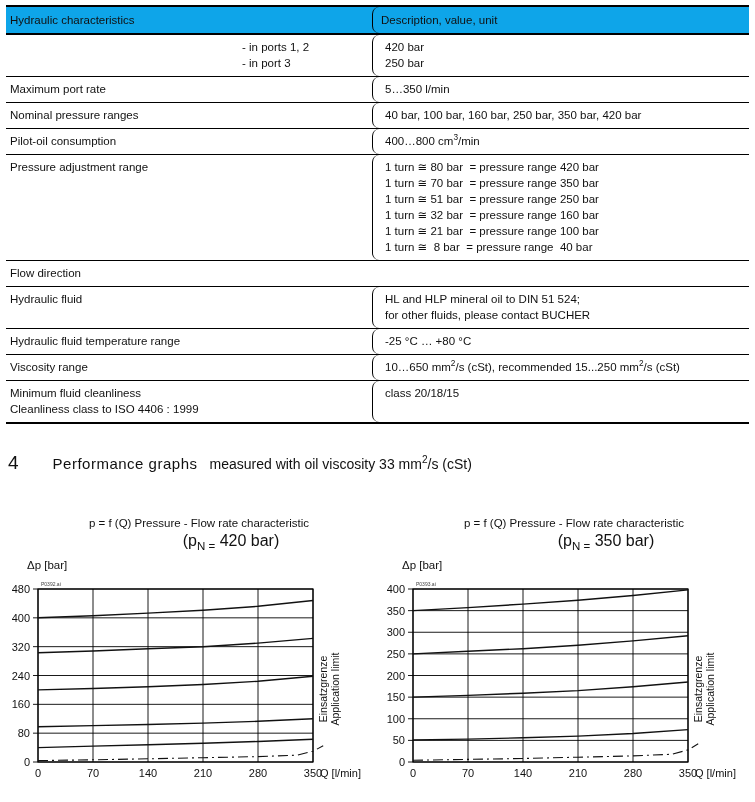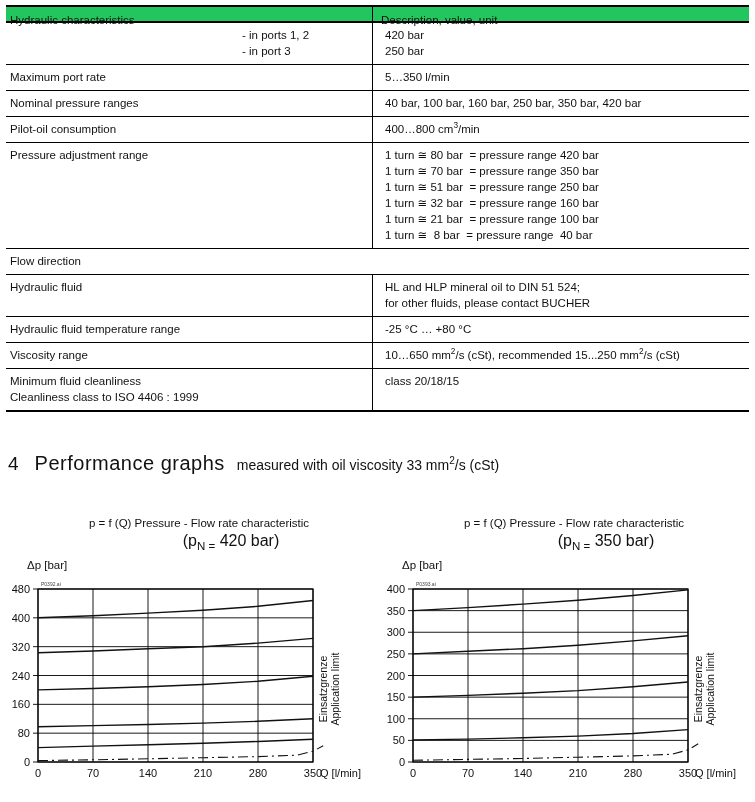--- a/index.html
+++ b/index.html
@@ -10,37 +10,37 @@
     overflow:hidden;
   }
   sup, sub { font-size:72%; line-height:0; }
 
   
   .char-table {
     position:absolute; left:6px; top:5px; width:743px;
     border-top:2px solid #000; border-bottom:2px solid #000;
   }
   .t-head {
-    display:flex; align-items:stretch; background:#22c55e;
-    border-bottom:2px solid #000; height:16px;
+    display:flex; align-items:stretch; background:#0ea5e9;
+    border-bottom:2px solid #000; height:28px;
   }
   .t-head .hc { font-size:11.5px; line-height:26px; }
   .c1 { width:366px; padding-left:4px; position:relative; }
-  .c2 { flex:1; border-left:1px solid #000; padding-left:8px; }
+  .c2 { flex:1; border-left:1px solid #000; padding-left:8px;border-radius:7px; }
   .t-row { display:flex; align-items:stretch; border-bottom:1px solid #000; }
   .t-row:last-child { border-bottom:none; }
   .t-row .c1 { padding:4px 4px 5px 4px; }
   .t-row .c2 { padding:4px 4px 5px 12px; }
   .ln { font-size:11.5px; line-height:16px; white-space:pre; }
   .subcol { position:absolute; left:236px; top:4px; }
 
   
   .section-heading { position:absolute; left:8px; top:452px; white-space:nowrap; }
   .sec-num   { font-size:19px; }
-  .sec-title { font-size:20px; margin-left:16px; letter-spacing:0.5px; }
+  .sec-title { font-size:15px; margin-left:34px; letter-spacing:0.5px; }
   .sec-sub   { font-size:14px; margin-left:12px; }
 
   
   .chart { position:absolute; top:515px; width:372px; }
   .chart-title    { font-size:11.5px; line-height:17px; text-align:center; transform:translateX(-7px);padding-left:24px; }
   .chart-subtitle { font-size:16px; line-height:17px; text-align:center; transform:translateX(37px); }
   .chart svg { display:block; margin-top:2px; }
 </style>
 </head>
 <body>

